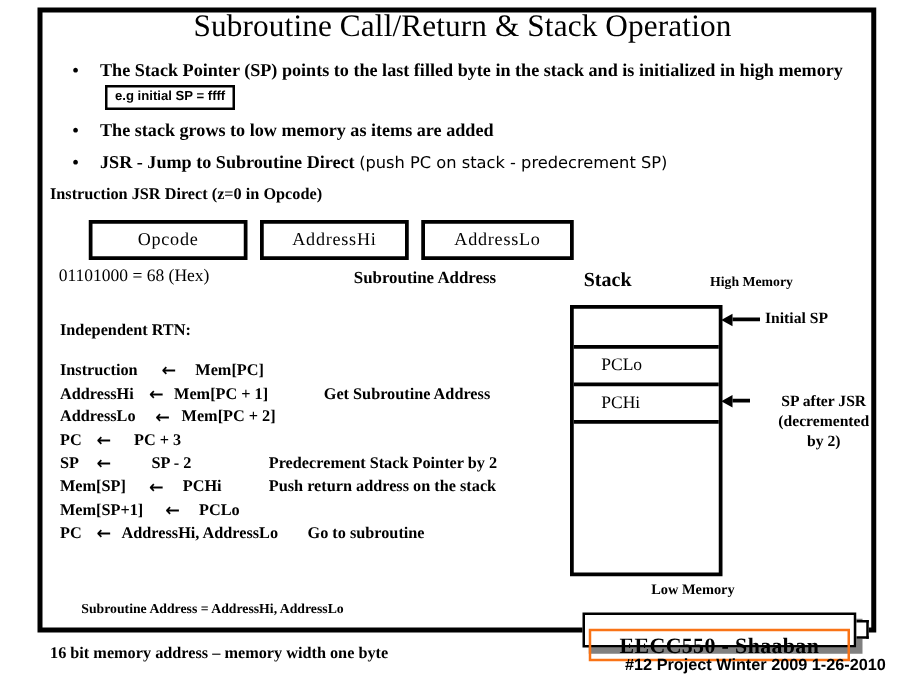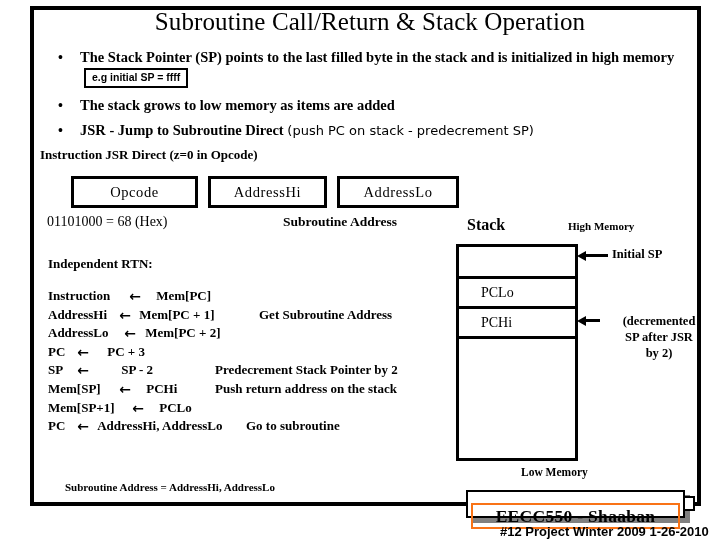--- a/index.html
+++ b/index.html
@@ -232,26 +232,27 @@
     </div>
   </div>
 
   <div class="ann-head" style="left:577px;top:251px;"></div>
   <div class="ann-line" style="left:586px;top:254px;width:22px;"></div>
   <div class="ann" style="left:612px;top:247px;">Initial SP</div>
 
   <div class="ann-head" style="left:577px;top:316px;"></div>
   <div class="ann-line" style="left:586px;top:319px;width:14px;"></div>
   <div class="sp-after">
+    <span class="ln">SP after JSR</span>
     <span class="ln">(decremented</span>
-    <span class="ln">SP after JSR</span>
     <span class="ln">by 2)</span>
   </div>
 
   <div class="note-subaddr">Subroutine Address = AddressHi, AddressLo</div>
+  <div class="note-16bit">16 bit memory address – memory width one byte</div>
 
   <div class="badge-wrap">
     <div class="badge-shadow"></div>
     <div class="badge-tab"></div>
     <div class="badge">
       <div class="badge-inner">EECC550 - Shaaban</div>
     </div>
   </div>
   <div class="badge-sub">#12  Project  Winter 2009  1-26-2010</div>
 

